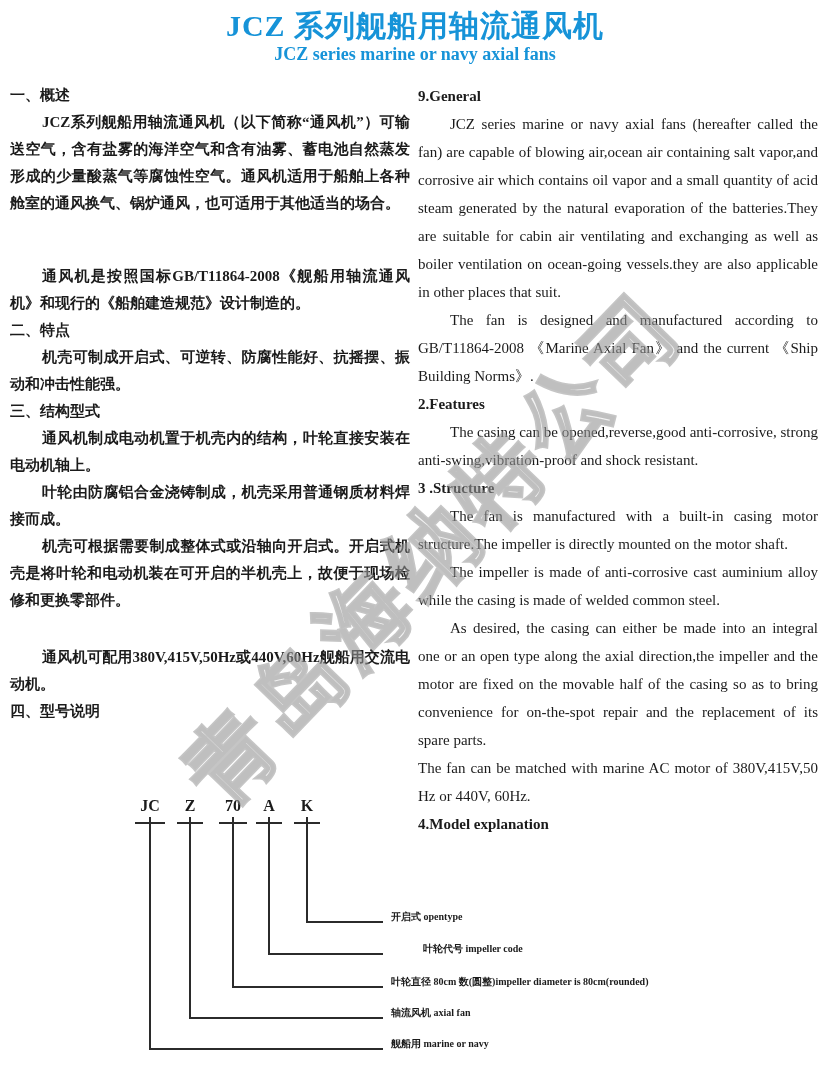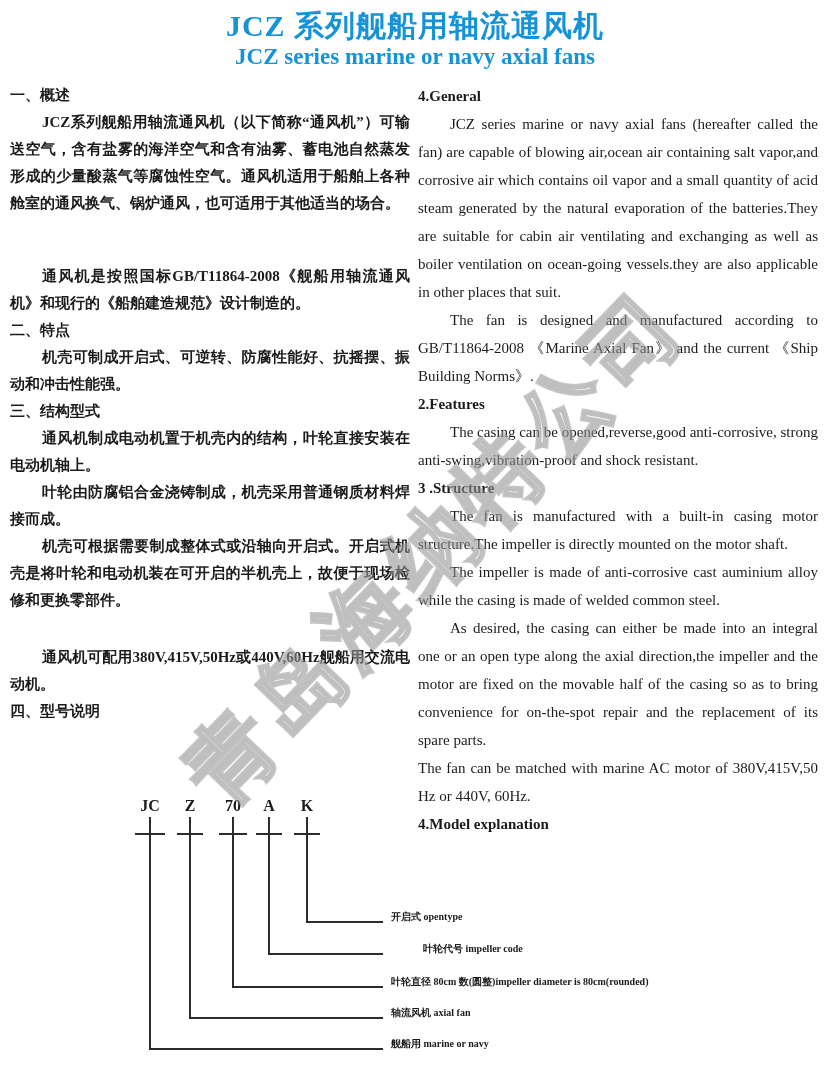--- a/index.html
+++ b/index.html
@@ -9,40 +9,40 @@
     font-family:"Liberation Serif","DejaVu Serif",serif;
     color:#1b1b1b;
   }
   .title {
     position:absolute; top:6px; left:0; width:830px; text-align:center;
     font-size:30px; font-weight:bold; color:var(--accent,#1693d8);
     letter-spacing:1px;
   }
   .subtitle {
     position:absolute; top:44px; left:0; width:830px; text-align:center;
-    font-size:23px; font-weight:bold; color:var(--accent,#1693d8);
+    font-size:18px; font-weight:bold; color:var(--accent,#1693d8);
   }
   .columns {
     position:absolute; top:82px; left:10px; width:812px;
     display:flex; gap:8px;
   }
   .col { width:400px; font-size:15px; text-align:justify; }
   .col.left  { line-height:27px; font-weight:600; }
   .col.right { line-height:28px; }
   .col p  { margin:0; text-indent:32px; }
   .col p.noindent { text-indent:0; }
   .col h3 { margin:0; font-size:15px; font-weight:bold; }
   .gap-lg { margin-top:46px !important; }
   .gap-md { margin-top:30px !important; }
 
   
   .diagram { position:absolute; left:0; top:0; width:830px; height:1087px; pointer-events:none; }
   .code {
     position:absolute; text-align:center; font-size:16px; font-weight:600;
-    border-bottom:2px solid #2b2b2b; padding-bottom:19px; line-height:17px;
+    border-bottom:2px solid #2b2b2b; padding-bottom:8px; line-height:17px;
   }
   .vline { position:absolute; width:2px; background:#2b2b2b; }
   .hline { position:absolute; height:2px; background:#2b2b2b; }
   .dlabel { position:absolute; left:391px; font-size:10px; font-weight:600; white-space:nowrap; }
 
   #code-jc { left:135px; top:797px; width:30px; }
   #code-z  { left:177px; top:797px; width:26px; }
   #code-80 { left:219px; top:797px; width:28px; }
   #code-a  { left:256px; top:797px; width:26px; }
   #code-k  { left:294px; top:797px; width:26px; }
@@ -92,21 +92,21 @@
       <p>机壳可制成开启式、可逆转、防腐性能好、抗摇摆、振动和冲击性能强。</p>
       <h3>三、结构型式</h3>
       <p>通风机制成电动机置于机壳内的结构，叶轮直接安装在电动机轴上。</p>
       <p>叶轮由防腐铝合金浇铸制成，机壳采用普通钢质材料焊接而成。</p>
       <p>机壳可根据需要制成整体式或沿轴向开启式。开启式机壳是将叶轮和电动机装在可开启的半机壳上，故便于现场检修和更换零部件。</p>
       <p class="gap-md">通风机可配用380V,415V,50Hz或440V,60Hz舰船用交流电动机。</p>
       <h3>四、型号说明</h3>
     </div>
 
     <div class="col right">
-      <h3>4.General</h3>
+      <h3>9.General</h3>
       <p>JCZ series marine or navy axial fans (hereafter called the fan) are capable of blowing air,ocean air containing salt vapor,and corrosive air which contains oil vapor and a small quantity of acid steam generated by the natural evaporation of the batteries.They are suitable for cabin air ventilating and exchanging as well as boiler ventilation on ocean-going vessels.they are also applicable in other places that suit.</p>
       <p>The fan is designed and manufactured according to GB/T11864-2008 《Marine Axial Fan》 and the current 《Ship Building Norms》.</p>
       <h3>2.Features</h3>
       <p>The casing can be opened,reverse,good anti-corrosive, strong anti-swing,vibration-proof and shock resistant.</p>
       <h3>3 .Structure</h3>
       <p>The fan is manufactured with a built-in casing motor structure.The impeller is directly mounted on the motor shaft.</p>
       <p>The impeller is made of anti-corrosive cast auminium alloy while the casing is made of welded common steel.</p>
       <p>As desired, the casing can either be made into an integral one or an open type along the axial direction,the impeller and the motor are fixed on the movable half of the casing so as to bring convenience for on-the-spot repair and the replacement of its spare parts.</p>
       <p class="noindent">The fan can be matched with marine AC motor of 380V,415V,50 Hz or 440V, 60Hz.</p>
       <h3>4.Model explanation</h3>

